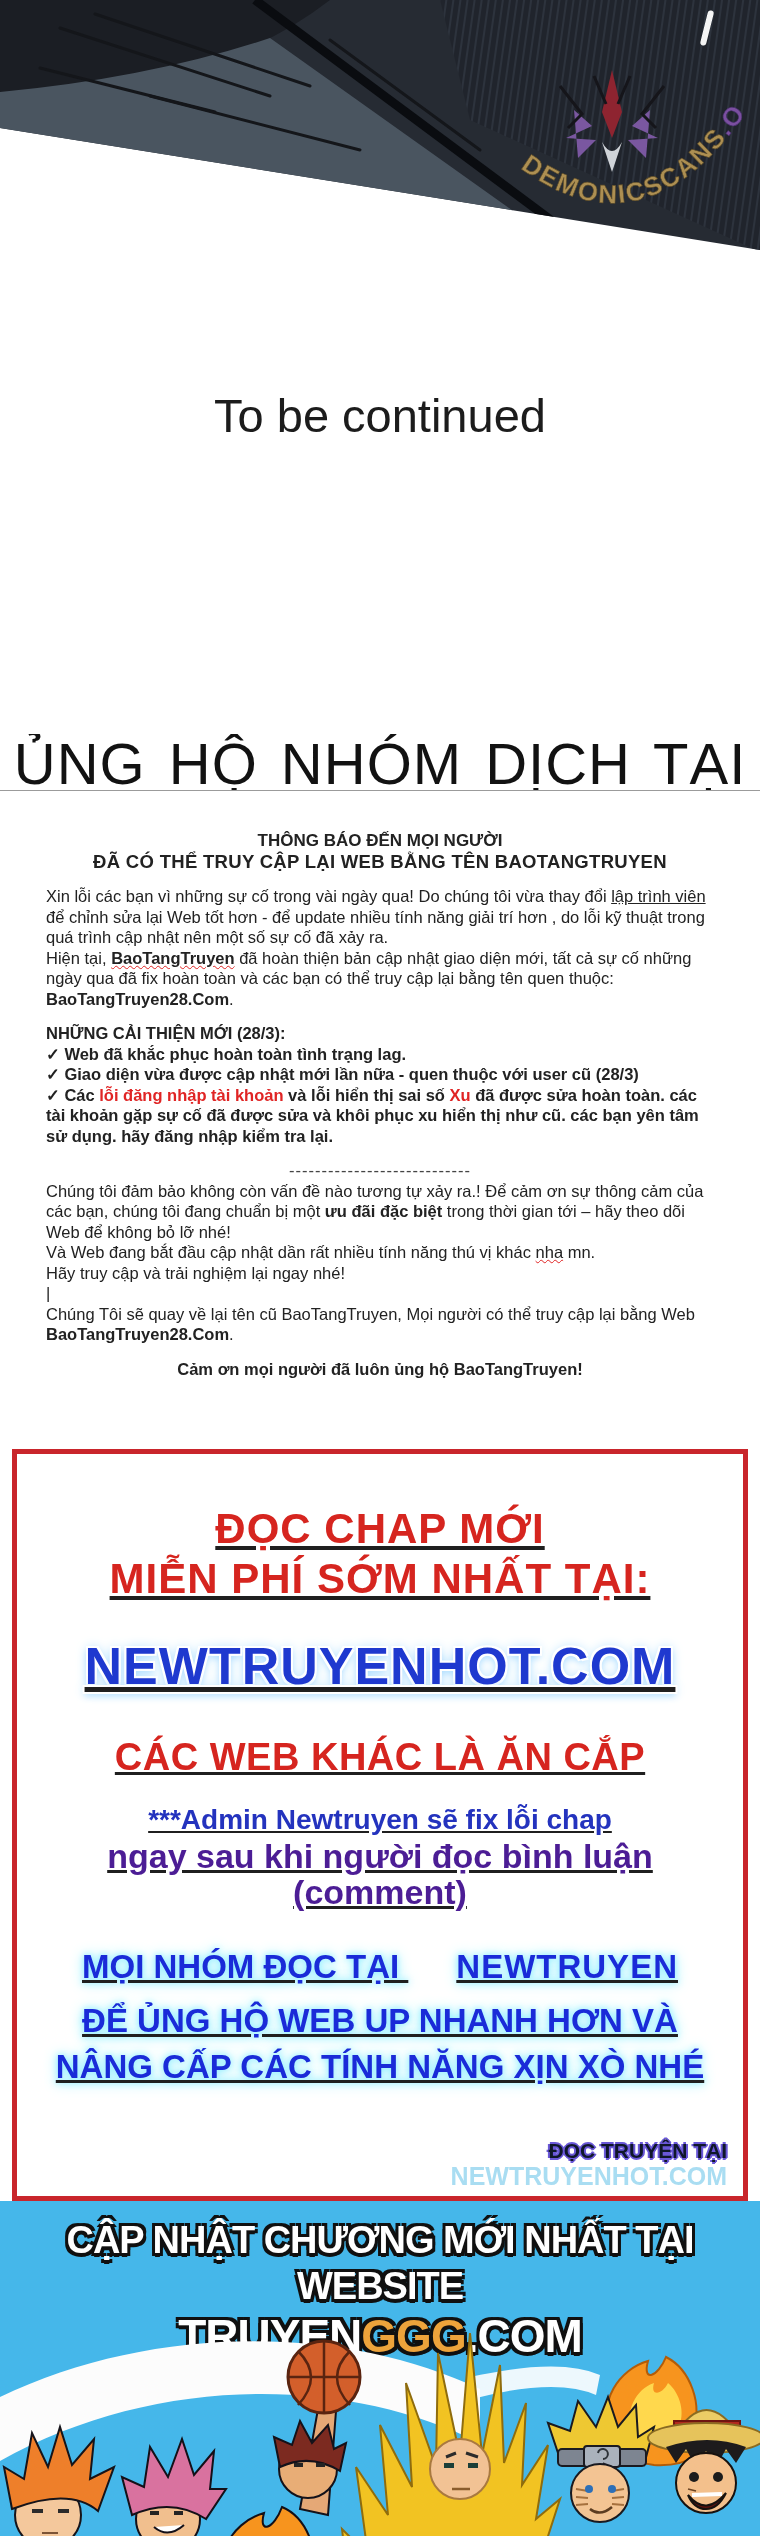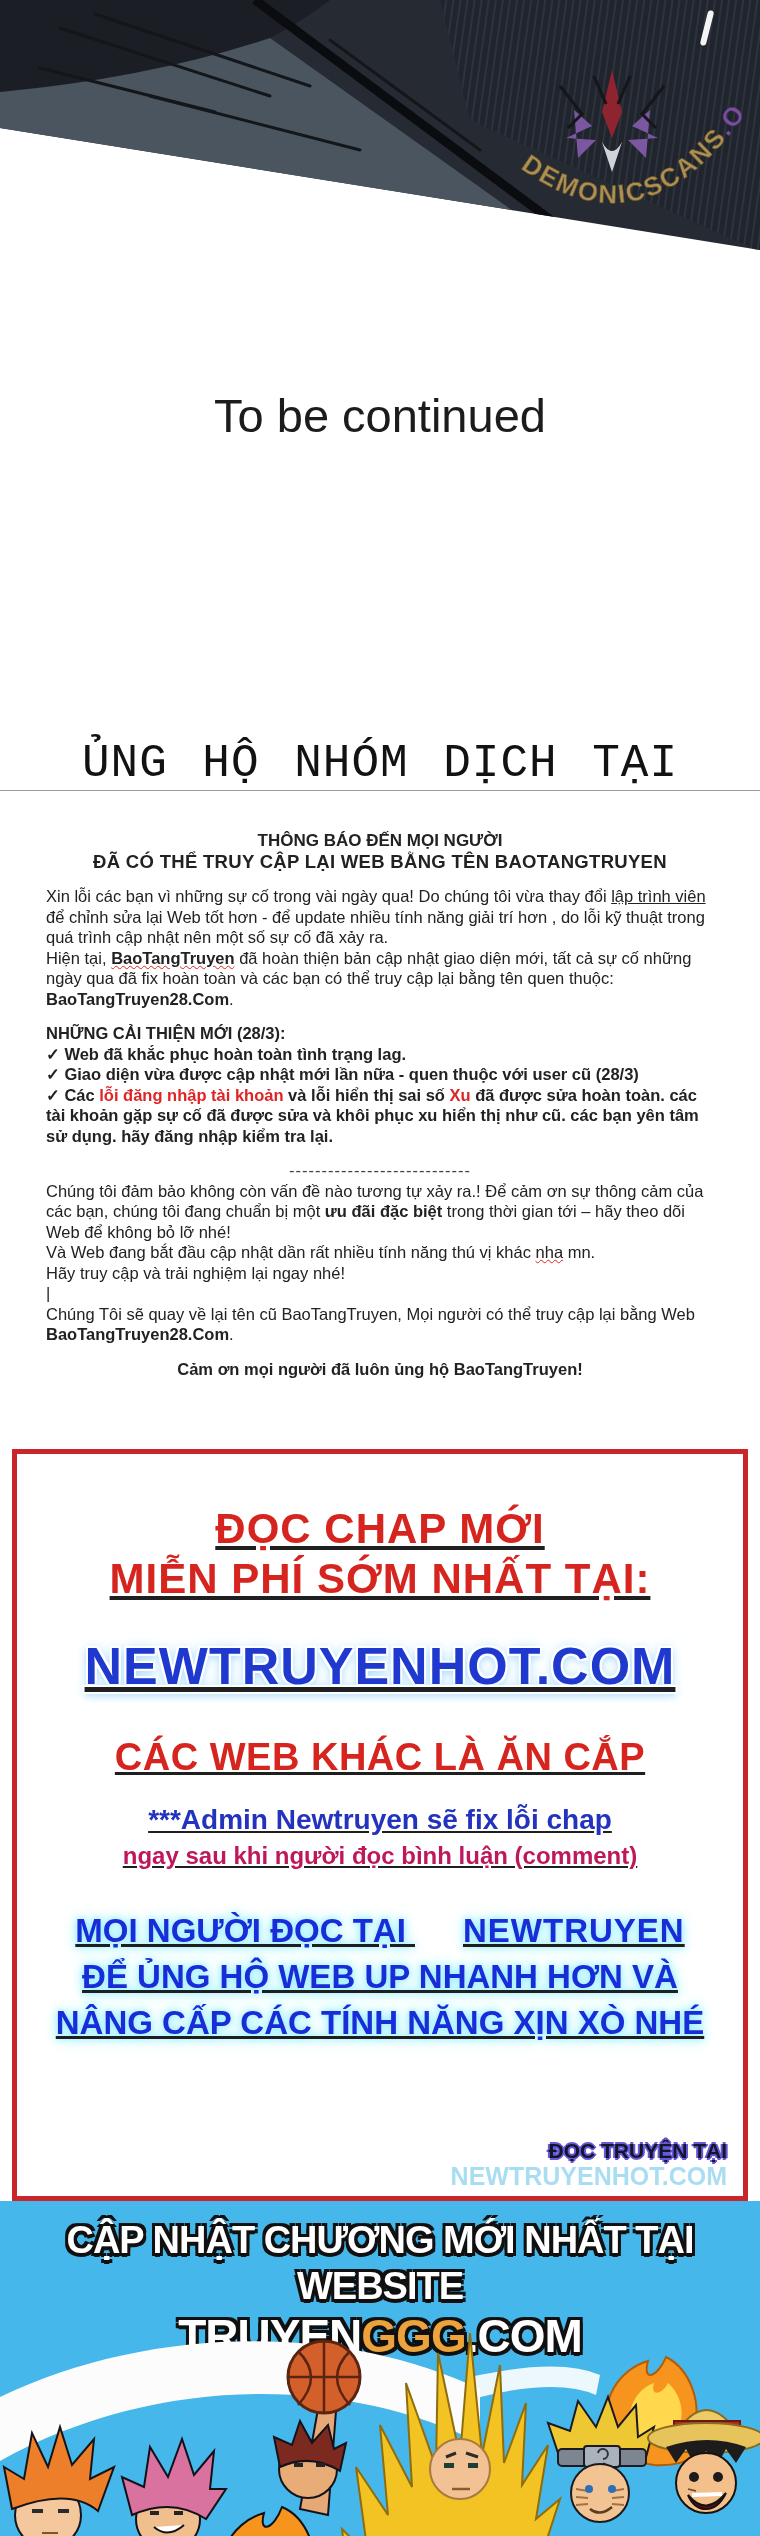--- a/index.html
+++ b/index.html
@@ -9,22 +9,22 @@
   
   .panel{position:relative;width:760px;height:252px;background:#fff;}
 
   
   .continued{padding-top:136px;height:72px;text-align:center;
              font-size:47px;font-weight:400;color:#1c1c1c;letter-spacing:0;}
 
   
   .title-wrap{margin-top:274px;height:56px;overflow:hidden;border-bottom:1px solid #9b9b9b;
               text-align:center;}
-  .title-wrap span{display:inline-block;font-family:Liberation Mono, monospace;
-              font-size:46px;line-height:60px;letter-spacing:1px;word-spacing:6px;color:#121212;}
+  .title-wrap span{display:inline-block;font-family:Liberation Sans, sans-serif;
+              font-size:58px;line-height:60px;letter-spacing:1px;word-spacing:6px;color:#121212;}
 
   
   .notice{height:604px;padding:40px 46px 0;overflow:hidden;
           font-size:16.5px;line-height:20.5px;color:#222;}
   .n-line{margin:0;}
   .ctr{text-align:center;}
   .b{font-weight:bold;}
   .red{color:#e02424;}
   .u{text-decoration:underline;margin-top:39px;}
   .sq{text-decoration-line:underline;text-decoration-style:wavy;
@@ -36,21 +36,21 @@
 
   
   .redbox{box-sizing:border-box;margin:14px 12px 0;height:752px;
           border:5px solid #c9252b;background:#fff;text-align:center;position:relative;text-decoration:underline;}
   .rb-l1{padding-top:52px;font-size:42px;line-height:46px;font-weight:bold;color:#d6251f;letter-spacing:1px;}
   .rb-l2{font-size:42px;line-height:54px;font-weight:bold;color:#d6251f;letter-spacing:1px;}
   .rb-site{margin-top:30px;font-size:52px;line-height:60px;font-weight:bold;color:#1f39cf;letter-spacing:1px;
            text-shadow:-2px -2px 0 #fff,2px -2px 0 #fff,-2px 2px 0 #fff,2px 2px 0 #fff,0 0 12px #9fd8ff,0 4px 6px #bfe4ff;}
   .rb-warn{margin-top:38px;font-size:38px;line-height:46px;font-weight:bold;color:#d6251f;letter-spacing:.5px;}
   .rb-admin{margin-top:22px;font-size:28px;line-height:36px;font-weight:bold;color:#2433be;}
-  .rb-admin2{font-size:24px;line-height:36px;font-weight:bold;color:#be185d;}
+  .rb-admin2{font-size:34px;line-height:36px;font-weight:bold;color:#4c1d95;}
   .rb-cta{margin-top:34px;font-size:33px;line-height:46px;font-weight:bold;color:#1a2bd8;
           text-shadow:0 0 6px #8ceeff,0 0 14px #8ceeff;}
   .rb-cta .site{letter-spacing:1px;padding-left:48px;}
   .rb-wm{position:absolute;right:16px;bottom:6px;text-align:right;line-height:1.1;}
   .rb-wm .wm1{font-size:21px;font-weight:bold;color:#0f172a;
           text-shadow:-2px 0 0 #6a58d8,2px 0 0 #6a58d8,0 -2px 0 #6a58d8,0 2px 0 #6a58d8,1px 1px 0 #6a58d8;}
   .rb-wm .wm2{font-size:25px;font-weight:bold;color:#a9ddf2;
           text-shadow:-1px -1px 0 #fff,1px -1px 0 #fff,-1px 1px 0 #fff,1px 1px 0 #fff;}
 
   
@@ -145,22 +145,22 @@
       <div class="n-line ctr b"><span>Cảm ơn mọi người đã luôn ủng hộ BaoTangTruyen!</span></div>
     </div>
 
   <div class="redbox">
     <div class="rb-l1">ĐỌC CHAP MỚI</div>
     <div class="rb-l2">MIỄN PHÍ SỚM NHẤT TẠI:</div>
     <div class="rb-site">NEWTRUYENHOT.COM</div>
     <div class="rb-warn">CÁC WEB KHÁC LÀ ĂN CẮP</div>
     <div class="rb-admin">***Admin Newtruyen sẽ fix lỗi chap</div>
     <div class="rb-admin2">ngay sau khi người đọc bình luận (comment)</div>
-    <div class="rb-cta"><span>MỌI NGƯỜI ĐỌC TẠI </span><span class="site">NEWTRUYEN</span></div>
-    <div class="rb-cta" style="margin-top:0">ĐỂ ỦNG HỘ WEB UP NHANH HƠN VÀ</div>
+    <div class="rb-cta"><span>MỌI NHÓM ĐỌC TẠI </span><span class="site">NEWTRUYEN</span></div>
+    <div class="rb-cta" style="margin-top:8px">ĐỂ ỦNG HỘ WEB UP NHANH HƠN VÀ</div>
     <div class="rb-cta" style="margin-top:0">NÂNG CẤP CÁC TÍNH NĂNG XỊN XÒ NHÉ</div>
     <div class="rb-wm">
       <div class="wm1">ĐỌC TRUYỆN TẠI</div>
       <div class="wm2">NEWTRUYENHOT.COM</div>
     </div>
   </div>
 
   <div class="banner">
     <div class="bn-l1">CẬP NHẬT CHƯƠNG MỚI NHẤT TẠI WEBSITE</div>
     <div class="bn-l2"><span>TRUYEN</span><span class="ggg">GGG</span><span>.COM</span></div>

